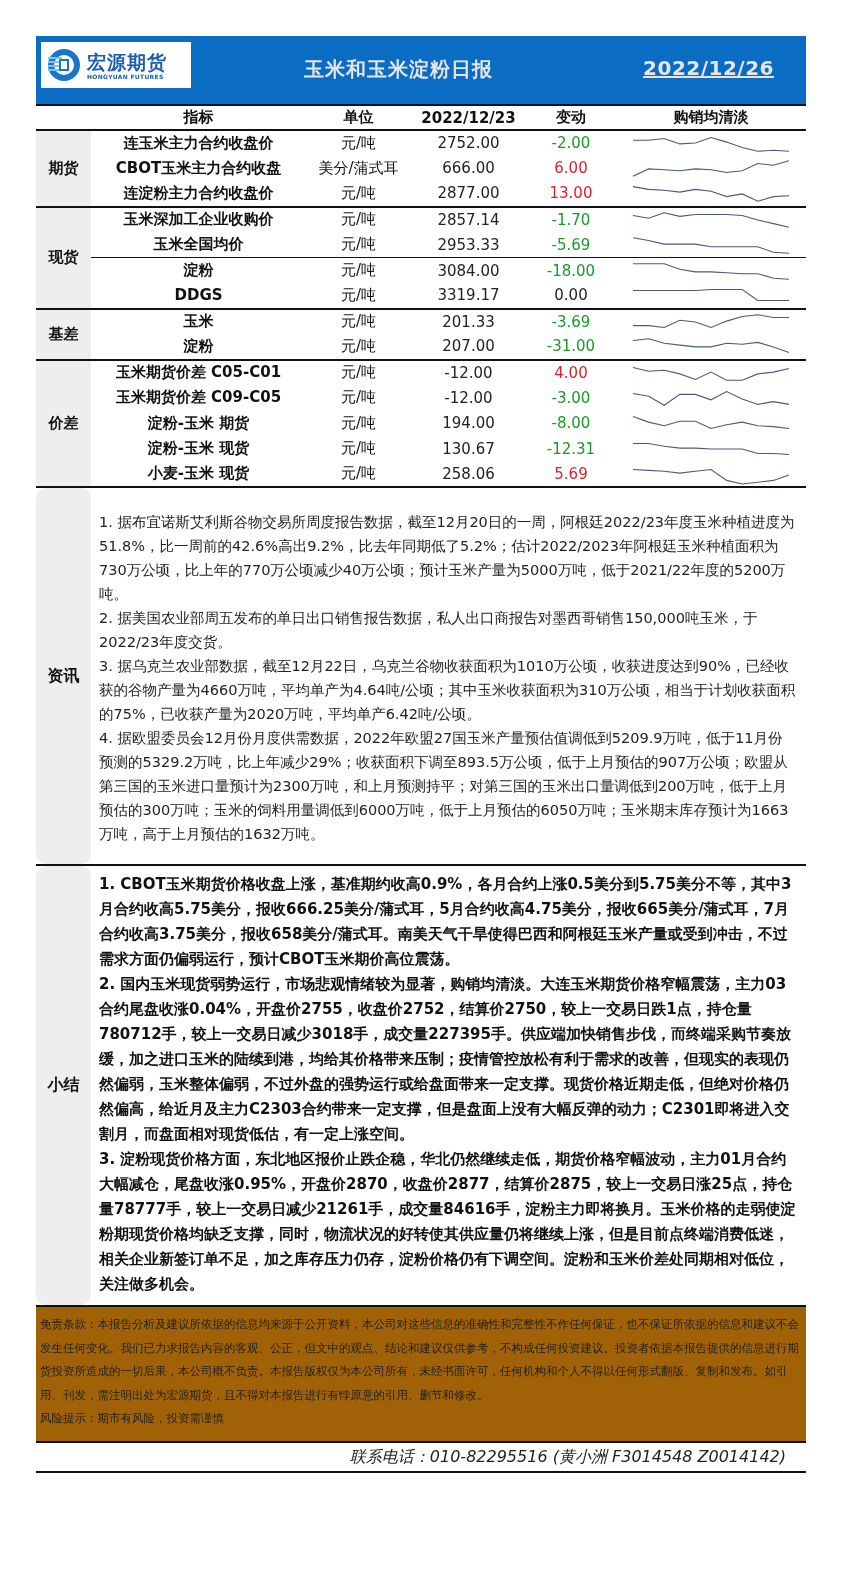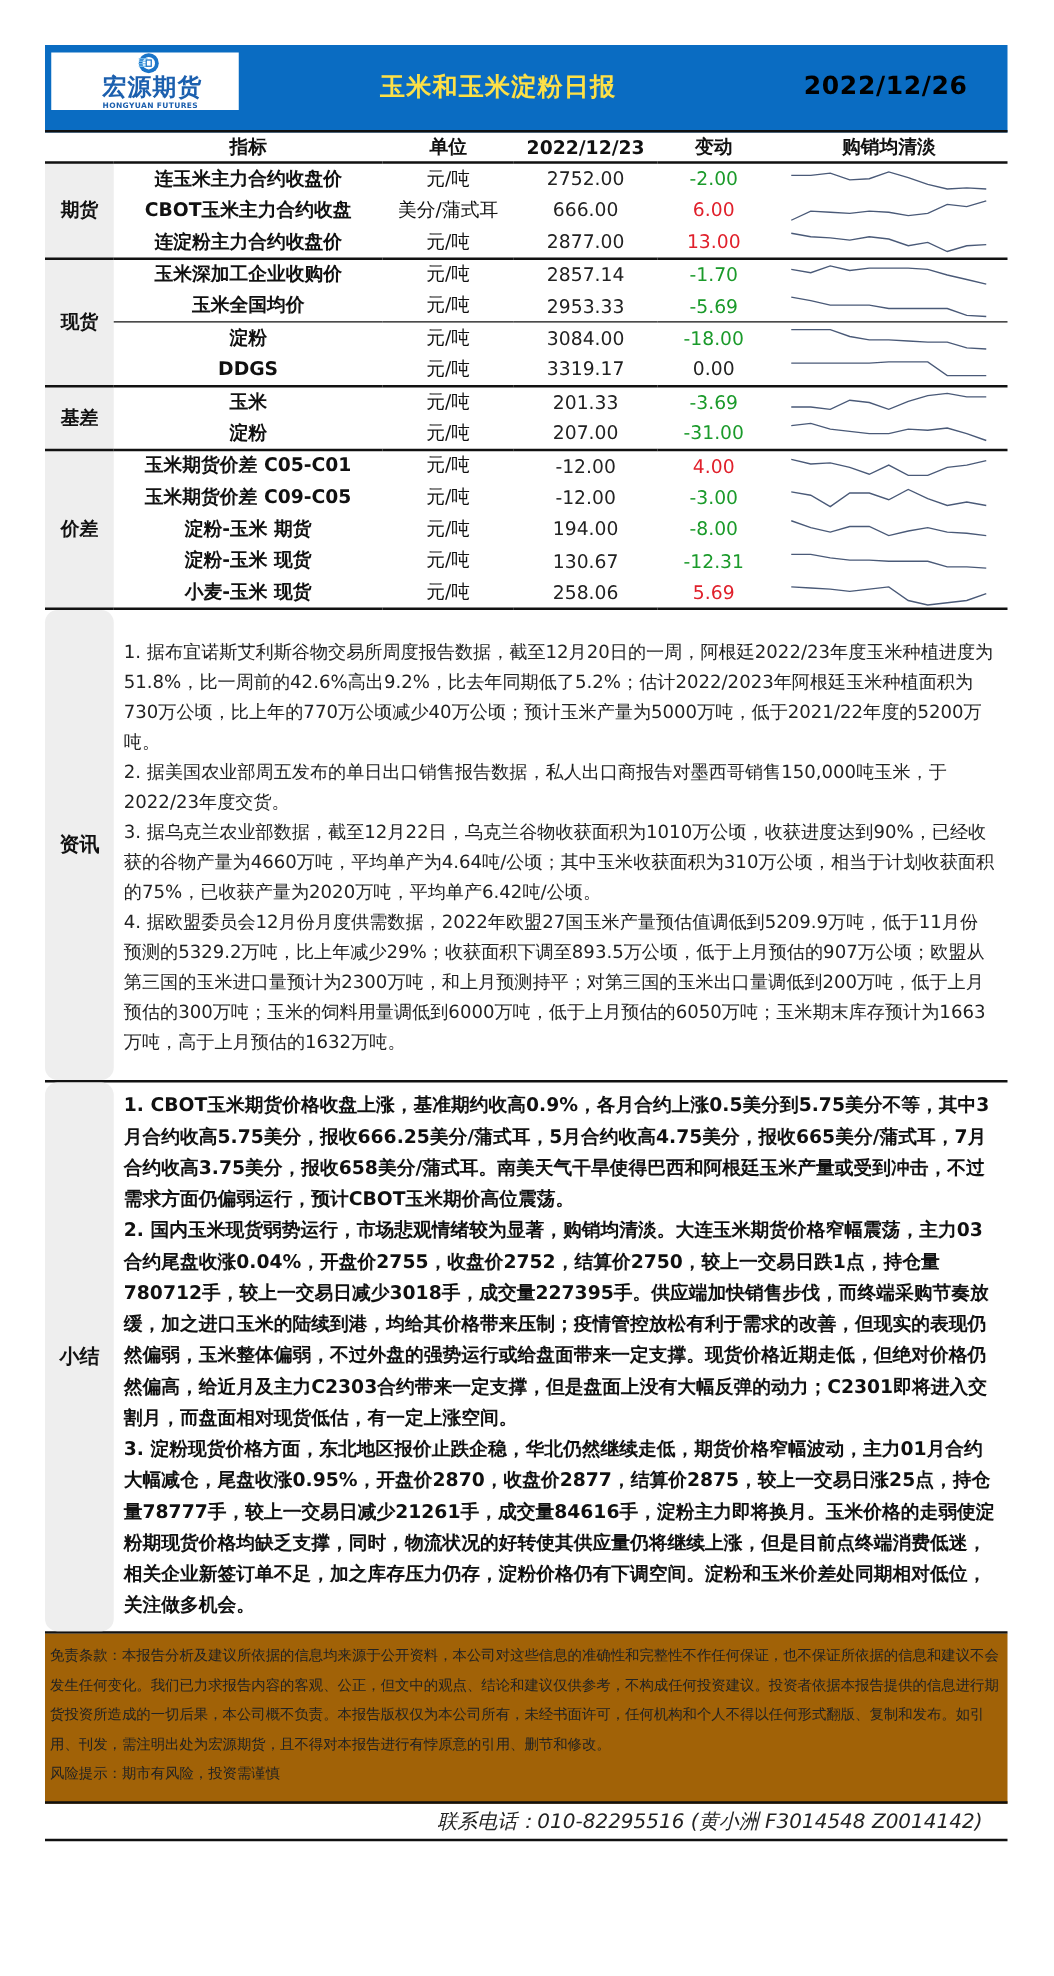--- a/index.html
+++ b/index.html
@@ -1,26 +1,26 @@
 <!DOCTYPE html>
 <html><head>
 <meta charset="utf-8">
 <style>
   * { box-sizing: border-box; margin: 0; padding: 0; }
   html, body { width: 843px; height: 1581px; background: #ffffff; }
   body { font-family: "DejaVu Sans", "Liberation Sans", sans-serif; color: #111; position: relative; }
   .page { position: absolute; left: 36px; top: 36px; width: 770px; }
   .header { background: #0a6cc2; height: 70px; position: relative; border-bottom: 2px solid #111; }
-  .logo { position: absolute; left: 5px; top: 6px; width: 150px; height: 46px; background: #fff; display: flex; align-items: center; padding-left: 6px; flex-direction: column; }
+  .logo { position: absolute; left: 5px; top: 6px; width: 150px; height: 46px; background: #fff; display: flex; align-items: center; padding-left: 6px; }
   .logo-mark { width: 34px; height: 34px; position: relative; }
   .logo-text { margin-left: 6px; display: flex; flex-direction: column; }
   .logo-cn { color: #1b5fae; font-weight: bold; font-size: 19px; letter-spacing: 1px; line-height: 22px; }
   .logo-en { color: #1b5fae; font-size: 6px; font-weight: bold; letter-spacing: 0.3px; }
-  .title { position: absolute; left: 268px; top: 20px; color: #fde047; font-size: 20px; font-weight: bold; letter-spacing: 1px; }
-  .date { position: absolute; right: 32px; top: 20px; color: #000000; font-size: 20px; font-weight: bold; letter-spacing: 0.5px; }
+  .title { position: absolute; left: 268px; top: 20px; color: #e5e5e5; font-size: 20px; font-weight: bold; letter-spacing: 1px; }
+  .date { position: absolute; right: 32px; top: 20px; color: #e5e5e5; font-size: 20px; font-weight: bold; letter-spacing: 0.5px; text-decoration: underline; }
 
   table.data { width: 770px; border-collapse: collapse; table-layout: fixed; }
   table.data th { font-size: 15px; font-weight: bold; height: 24px; text-align: center; border-bottom: 2px solid #111; }
   table.data td { font-size: 15px; height: 25.5px; text-align: center; white-space: nowrap; padding: 0; }
   td.cat { background: #eeeeee; font-weight: bold; font-size: 16px; }
   td.ind { font-weight: bold; }
   td.val { color: #222; }
   .up { color: #e0202b; }
   .down { color: #1a9a2a; }
   .flat { color: #222; }

